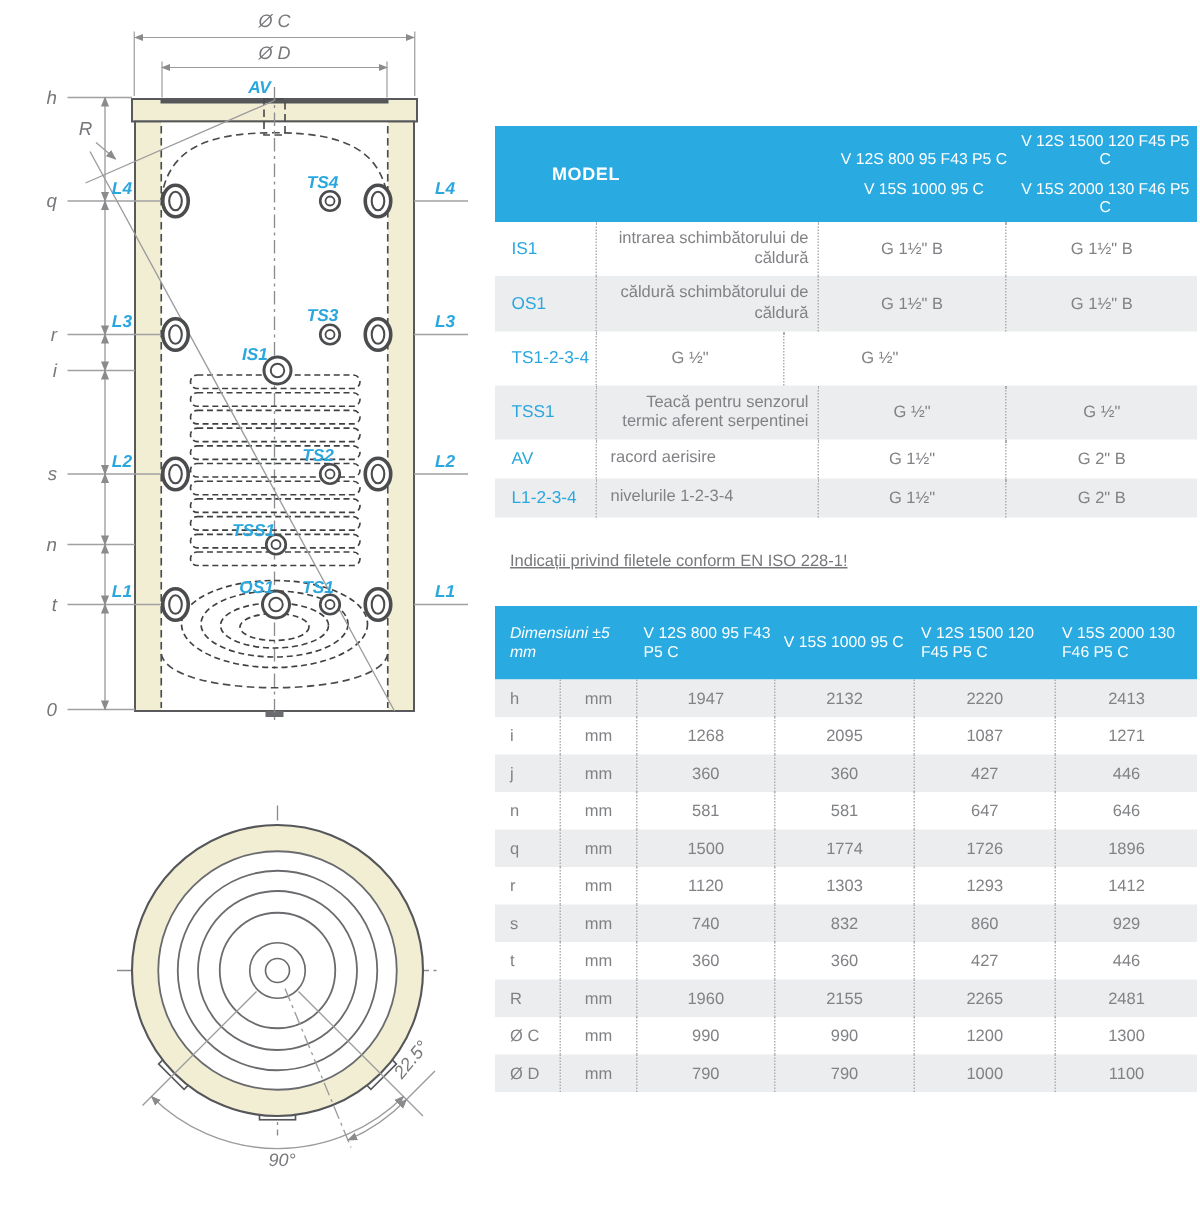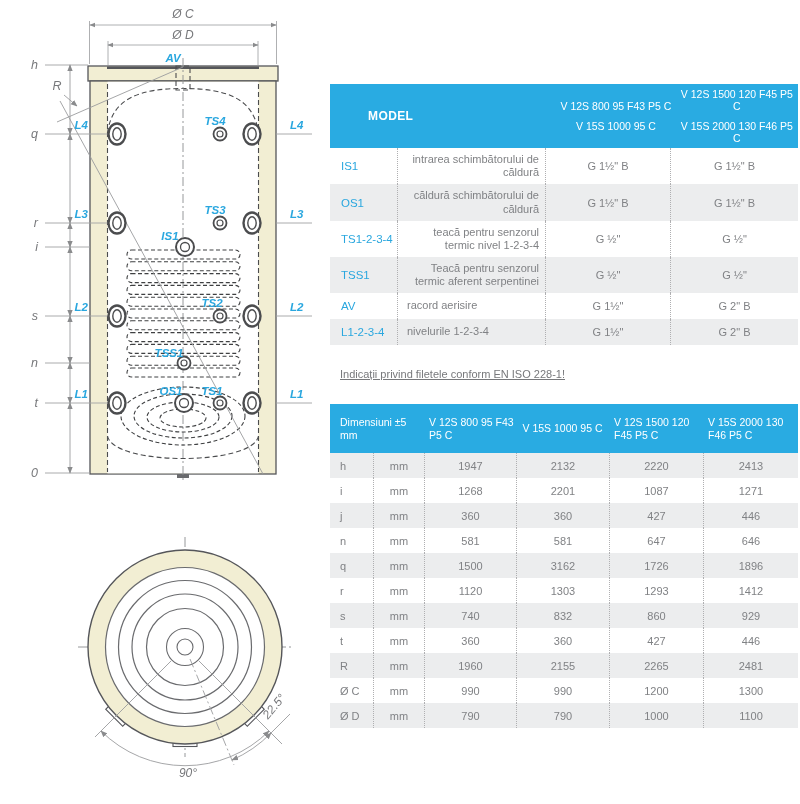--- a/index.html
+++ b/index.html
@@ -31,21 +31,21 @@
   .ct-c3{width:125px;border-left:1px dotted var(--dot);}
   .ct-c4{width:128px;border-left:1px dotted var(--dot);}
   .ct-val{color:var(--txtgray);font-size:11px;display:flex;align-items:center;justify-content:center;}
 
   .note{position:absolute;left:340px;top:368px;width:450px;font-size:11px;color:#77787B;text-decoration:underline;}
 
   
   .dt{position:absolute;left:330px;top:404px;width:468px;}
   .dt-header{display:flex;background:var(--accent);color:#fff;height:49px;font-size:10.5px;line-height:13px;}
   .dt-header>div{display:flex;align-items:center;}
-  .dt-hd{width:94px;padding-left:10px;}
+  .dt-hd{width:94px;padding-left:10px;font-style:italic;}
   .dt-h1{width:92px;padding-left:5px;}
   .dt-h2{width:93px;justify-content:center;text-align:center;}
   .dt-h3{width:94px;padding-left:5px;}
   .dt-h4{width:95px;padding-left:5px;}
   .dt-row{display:flex;height:25px;color:var(--txtgray);font-size:11px;}
   .dt-row>div{display:flex;align-items:center;justify-content:center;}
   .dt-l{width:43px;padding-left:10px;justify-content:flex-start !important;}
   .dt-u{width:51px;border-left:1px dotted var(--dot);}
   .dt-v1{width:92px;border-left:1px dotted var(--dot);}
   .dt-v2{width:93px;border-left:1px dotted var(--dot);}
@@ -272,21 +272,20 @@
       <div class="ct-c4 ct-val">G 1½" B</div>
     </div>
     <div class="ct-row alt" style="height:37px">
       <div class="ct-c1">OS1</div>
       <div class="ct-c2">căldură schimbătorului de căldură</div>
       <div class="ct-c3 ct-val">G 1½" B</div>
       <div class="ct-c4 ct-val">G 1½" B</div>
     </div>
     <div class="ct-row" style="height:36px">
       <div class="ct-c1">TS1-2-3-4</div>
-      <div class="ct-c2">teacă pentru senzorul termic nivel 1-2-3-4</div>
       <div class="ct-c3 ct-val">G ½"</div>
       <div class="ct-c4 ct-val">G ½"</div>
     </div>
     <div class="ct-row alt" style="height:36px">
       <div class="ct-c1">TSS1</div>
       <div class="ct-c2">Teacă pentru senzorul termic aferent serpentinei</div>
       <div class="ct-c3 ct-val">G ½"</div>
       <div class="ct-c4 ct-val">G ½"</div>
     </div>
     <div class="ct-row" style="height:26px">
@@ -319,21 +318,21 @@
       <div class="dt-u">mm</div>
       <div class="dt-v1">1947</div>
       <div class="dt-v2">2132</div>
       <div class="dt-v3">2220</div>
       <div class="dt-v4">2413</div>
     </div>
     <div class="dt-row">
       <div class="dt-l">i</div>
       <div class="dt-u">mm</div>
       <div class="dt-v1">1268</div>
-      <div class="dt-v2">2201</div>
+      <div class="dt-v2">2095</div>
       <div class="dt-v3">1087</div>
       <div class="dt-v4">1271</div>
     </div>
     <div class="dt-row alt">
       <div class="dt-l">j</div>
       <div class="dt-u">mm</div>
       <div class="dt-v1">360</div>
       <div class="dt-v2">360</div>
       <div class="dt-v3">427</div>
       <div class="dt-v4">446</div>
@@ -343,21 +342,21 @@
       <div class="dt-u">mm</div>
       <div class="dt-v1">581</div>
       <div class="dt-v2">581</div>
       <div class="dt-v3">647</div>
       <div class="dt-v4">646</div>
     </div>
     <div class="dt-row alt">
       <div class="dt-l">q</div>
       <div class="dt-u">mm</div>
       <div class="dt-v1">1500</div>
-      <div class="dt-v2">3162</div>
+      <div class="dt-v2">1774</div>
       <div class="dt-v3">1726</div>
       <div class="dt-v4">1896</div>
     </div>
     <div class="dt-row">
       <div class="dt-l">r</div>
       <div class="dt-u">mm</div>
       <div class="dt-v1">1120</div>
       <div class="dt-v2">1303</div>
       <div class="dt-v3">1293</div>
       <div class="dt-v4">1412</div>

